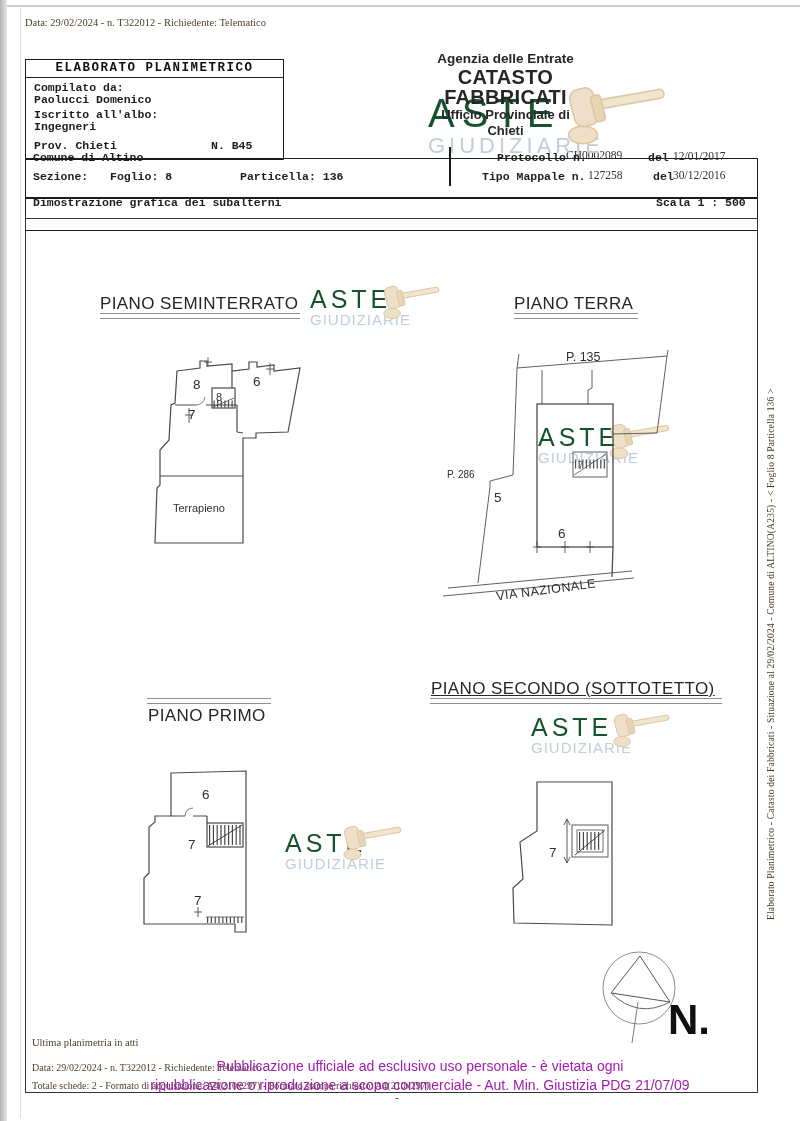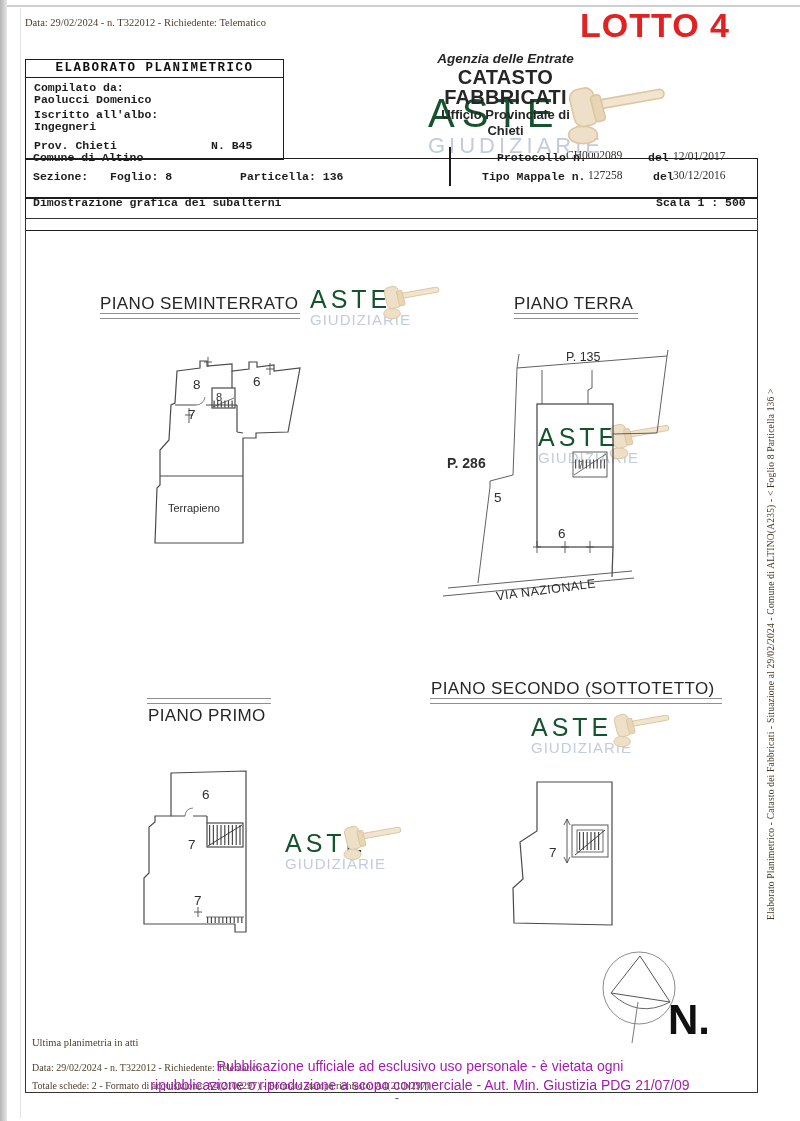--- a/index.html
+++ b/index.html
@@ -20,21 +20,21 @@
   .elab{left:25px;top:48px;width:257px;height:99px;}
   .elab-title{position:absolute;left:0;top:0;width:100%;height:17px;border-bottom:1.5px solid #1c1c1c;
               text-align:center;font-family:"Liberation Mono",monospace;font-weight:bold;font-size:12.5px;
               letter-spacing:1.5px;color:#111;line-height:17px;}
   .registry{left:25px;top:147px;width:731px;height:39px;}
   .reg-divider{left:449px;top:147px;width:1.5px;height:39px;background:#1c1c1c;}
   .dimo{left:25px;top:186px;width:731px;height:32px;}
   .frame{left:25px;top:218px;width:731px;height:873px;border:1.2px solid #343434;}
   
   .agenzia{left:398px;top:50px;width:215px;text-align:center;color:#262626;z-index:2;}
-  .agenzia .a1{font-size:13.5px;font-weight:bold;line-height:17px;font-style:italic;}
+  .agenzia .a1{font-size:13.5px;font-weight:bold;line-height:17px;}
   .agenzia .a2{font-size:20px;font-weight:bold;letter-spacing:.3px;line-height:20px;}
   .agenzia .a3,.agenzia .a4{font-size:13px;font-weight:bold;line-height:16px;}
   
   .wm{position:absolute;z-index:1;font-family:"Liberation Sans",sans-serif;}
   .wm .l1{color:#14532d;}
   .wm .l2{color:#c2ccdd;}
   .wm-lg .l1{font-size:40px;line-height:42px;letter-spacing:7px;}
   .wm-lg .l2{font-size:22px;line-height:23px;letter-spacing:4px;}
   .wm-sm .l1{font-size:25px;line-height:26px;letter-spacing:4px;}
   .wm-sm .l2{font-size:15px;line-height:16px;letter-spacing:1px;}
@@ -70,21 +70,20 @@
         <rect x="31" y="10" width="9" height="24" rx="3" transform="rotate(-14 35 22)" fill="#e7d5b4"></rect>
       </g>
     </defs>
   </svg>
 
   <div class="abs edge-left"></div>
   <div class="abs edge-top"></div>
   <div class="abs edge-v"></div>
 
   <div class="abs serif-sm" style="left:25px;top:17px;">Data: 29/02/2024 - n. T322012 - Richiedente: Telematico</div>
-  <div class="abs lotto">LOTTO 4</div>
 
   <div class="wm wm-lg" style="left:428px;top:92px;">
     <div class="l1">ASTE</div>
     <div class="l2">GIUDIZIARIE</div>
     <svg class="wm-gavel" style="left:127px;top:-8px;" width="118" height="62" viewBox="0 0 100 56">
         <use href="#gavel"></use>
       </svg>
   </div>
 
   <div class="abs box elab">
@@ -144,21 +143,21 @@
     <path d="M73,52 L94,43" stroke-width="0.8"></path>
     <path d="M56,50 A9,9 0 0 0 65,42" stroke-width="0.7"></path>
     <path d="M130,8 L130,20 M126,14 L134,14 M68,2 L68,12 M64,7 L72,7" stroke-width="0.9"></path>
     <path d="M49,53 L49,68 M45,60 L53,60" stroke-width="0.9"></path>
     <path d="M20,121 L103,121"></path>
   </svg>
   <div class="room-n" style="left:193px;top:377px;">8</div>
   <div class="room-n" style="left:253px;top:374px;">6</div>
   <div class="room-n sm" style="left:216px;top:391px;">8</div>
   <div class="room-n" style="left:188px;top:407px;">7</div>
-  <div class="room-n sm" style="left:168px;top:502px;width:62px;">Terrapieno</div>
+  <div class="room-n sm" style="left:168px;top:502px;width:62px;text-align:center;">Terrapieno</div>
 
   <div class="plan-title" style="left:514px;top:294px;">PIANO TERRA</div>
   <div class="dbl" style="left:514px;top:313px;width:124px;"></div>
   <div class="wm wm-sm" style="left:538px;top:424px;">
     <div class="l1">ASTE</div>
     <div class="l2">GIUDIZIARIE</div>
     <svg class="wm-gavel" style="left:65px;top:-2px;" width="70" height="38" viewBox="0 0 100 56">
         <use href="#gavel"></use>
       </svg>
   </div>
@@ -168,21 +167,21 @@
     <rect x="97" y="54" width="76" height="143" stroke-width="1.3"></rect>
     <path d="M173,197 L172,227" stroke-width="1.3"></path>
     <path d="M102,20 L102,54 M148,54 L148,40 L152,38 L152,20" stroke-width="0.9"></path>
     <rect x="133" y="102" width="34" height="25" stroke-width="0.9"></rect>
     <line x1="135" y1="114" x2="165" y2="114" stroke-width="9" stroke-dasharray="1.2,2.4"></line>
     <path d="M134,125 L166,104" stroke-width="0.8"></path>
     <path d="M97,191 L97,203 M93,197 L101,197 M125,191 L125,203 M121,197 L129,197 M150,191 L150,203 M146,197 L154,197" stroke-width="0.9"></path>
     <path d="M8,238 L192,221 M3,246 L194,228" stroke-width="0.9"></path>
   </svg>
   <div class="room-n" style="left:566px;top:350px;font-size:12.5px;">P. 135</div>
-  <div class="room-n" style="left:447px;top:455px;font-size:14px;font-weight:bold;">P. 286</div>
+  <div class="room-n" style="left:447px;top:469px;font-size:10px;">P. 286</div>
   <div class="room-n" style="left:494px;top:490px;">5</div>
   <div class="room-n" style="left:558px;top:526px;">6</div>
   <div class="room-n faint" style="left:578px;top:460px;">7</div>
   <div class="room-n" style="left:490px;top:583px;width:112px;text-align:center;font-size:12.5px;letter-spacing:.5px;transform:rotate(-7.5deg);">VIA NAZIONALE</div>
 
   <div class="plan-title" style="left:148px;top:706px;">PIANO PRIMO</div>
   <div class="dbl" style="left:147px;top:698px;width:124px;"></div>
   <div class="wm wm-sm" style="left:285px;top:830px;">
     <div class="l1">ASTE</div>
     <div class="l2">GIUDIZIARIE</div>
@@ -198,21 +197,21 @@
     <path d="M78,81 L112,60" stroke-width="0.9" stroke="#2e2e2e"></path>
     <path d="M55,51 A8,8 0 0 1 63,43" stroke-width="0.7"></path>
     <line x1="77" y1="155" x2="113" y2="155" stroke-width="6" stroke-dasharray="1.2,2.6"></line>
     <path d="M76,152 L114,152" stroke-width="0.8"></path>
     <path d="M68,142 L68,152 M64,147 L72,147" stroke-width="0.9"></path>
   </svg>
   <div class="room-n" style="left:202px;top:787px;">6</div>
   <div class="room-n" style="left:188px;top:837px;">7</div>
   <div class="room-n" style="left:194px;top:893px;">7</div>
 
-  <div class="plan-title" style="left:431px;top:679px;">PIANO SECONDO (SOTTOTETTO)</div>
+  <div class="plan-title" style="left:431px;top:679px;text-decoration:underline;">PIANO SECONDO (SOTTOTETTO)</div>
   <div class="dbl" style="left:430px;top:698px;width:292px;"></div>
   <div class="wm wm-sm" style="left:531px;top:714px;">
     <div class="l1">ASTE</div>
     <div class="l2">GIUDIZIARIE</div>
     <svg class="wm-gavel" style="left:77px;top:-2px;" width="64" height="36" viewBox="0 0 100 56">
         <use href="#gavel"></use>
       </svg>
   </div>
   <svg class="plan-svg" style="left:505px;top:775px;" width="115" height="155" viewBox="0 0 115 155" fill="none" stroke="#4a4a4a" stroke-width="1.2">
     <path d="M32,7 L107,7 L107,150 L9,148 L8,113 L18,104 L15,67 L32,56 Z"></path>

